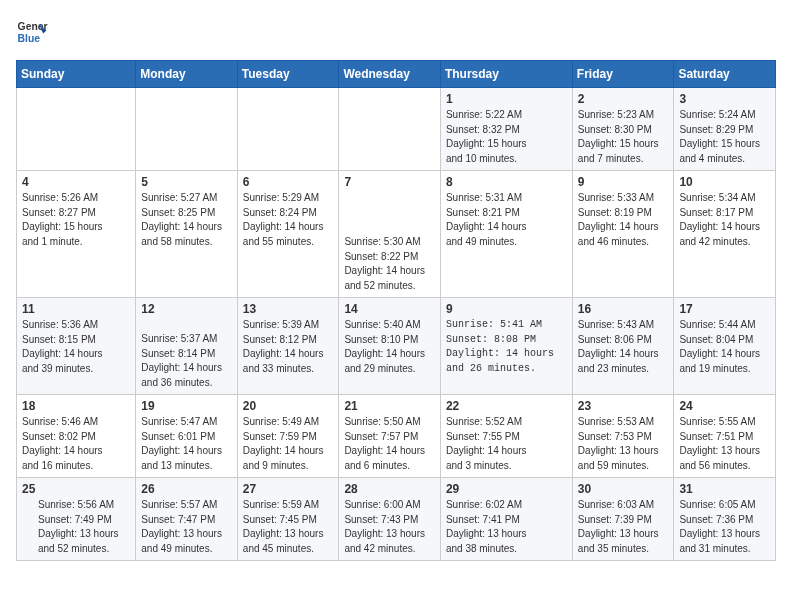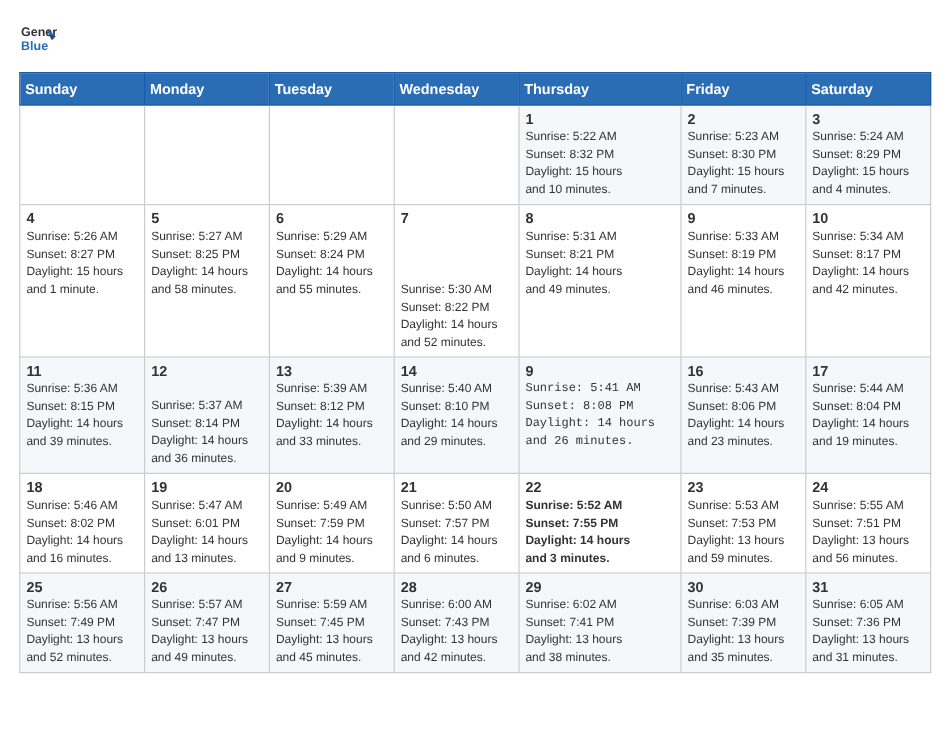--- a/index.html
+++ b/index.html
@@ -265,21 +265,21 @@
         </td>
         <td>
           <div class="day-number">21</div>
           <div class="day-info" style="white-space: pre-line;">Sunrise: 5:50 AM
 Sunset: 7:57 PM
 Daylight: 14 hours
 and 6 minutes.</div>
         </td>
         <td>
           <div class="day-number">22</div>
-          <div class="day-info" style="white-space: pre-line; font-weight: bold;">Sunrise: 5:52 AM
+          <div class="day-info" style="white-space: pre-line;">Sunrise: 5:52 AM
 Sunset: 7:55 PM
 Daylight: 14 hours
 and 3 minutes.</div>
         </td>
         <td>
           <div class="day-number">23</div>
           <div class="day-info" style="white-space: pre-line;">Sunrise: 5:53 AM
 Sunset: 7:53 PM
 Daylight: 13 hours
 and 59 minutes.</div>
@@ -288,21 +288,21 @@
           <div class="day-number">24</div>
           <div class="day-info" style="white-space: pre-line;">Sunrise: 5:55 AM
 Sunset: 7:51 PM
 Daylight: 13 hours
 and 56 minutes.</div>
         </td>
       </tr>
       <tr>
         <td>
           <div class="day-number">25</div>
-          <div class="day-info" style="white-space: pre-line;">Sunrise: 5:56 AM
+          <div class="day-info" style="white-space: pre-line; margin-left: 16px;">Sunrise: 5:56 AM
 Sunset: 7:49 PM
 Daylight: 13 hours
 and 52 minutes.</div>
         </td>
         <td>
           <div class="day-number">26</div>
           <div class="day-info" style="white-space: pre-line;">Sunrise: 5:57 AM
 Sunset: 7:47 PM
 Daylight: 13 hours
 and 49 minutes.</div>

